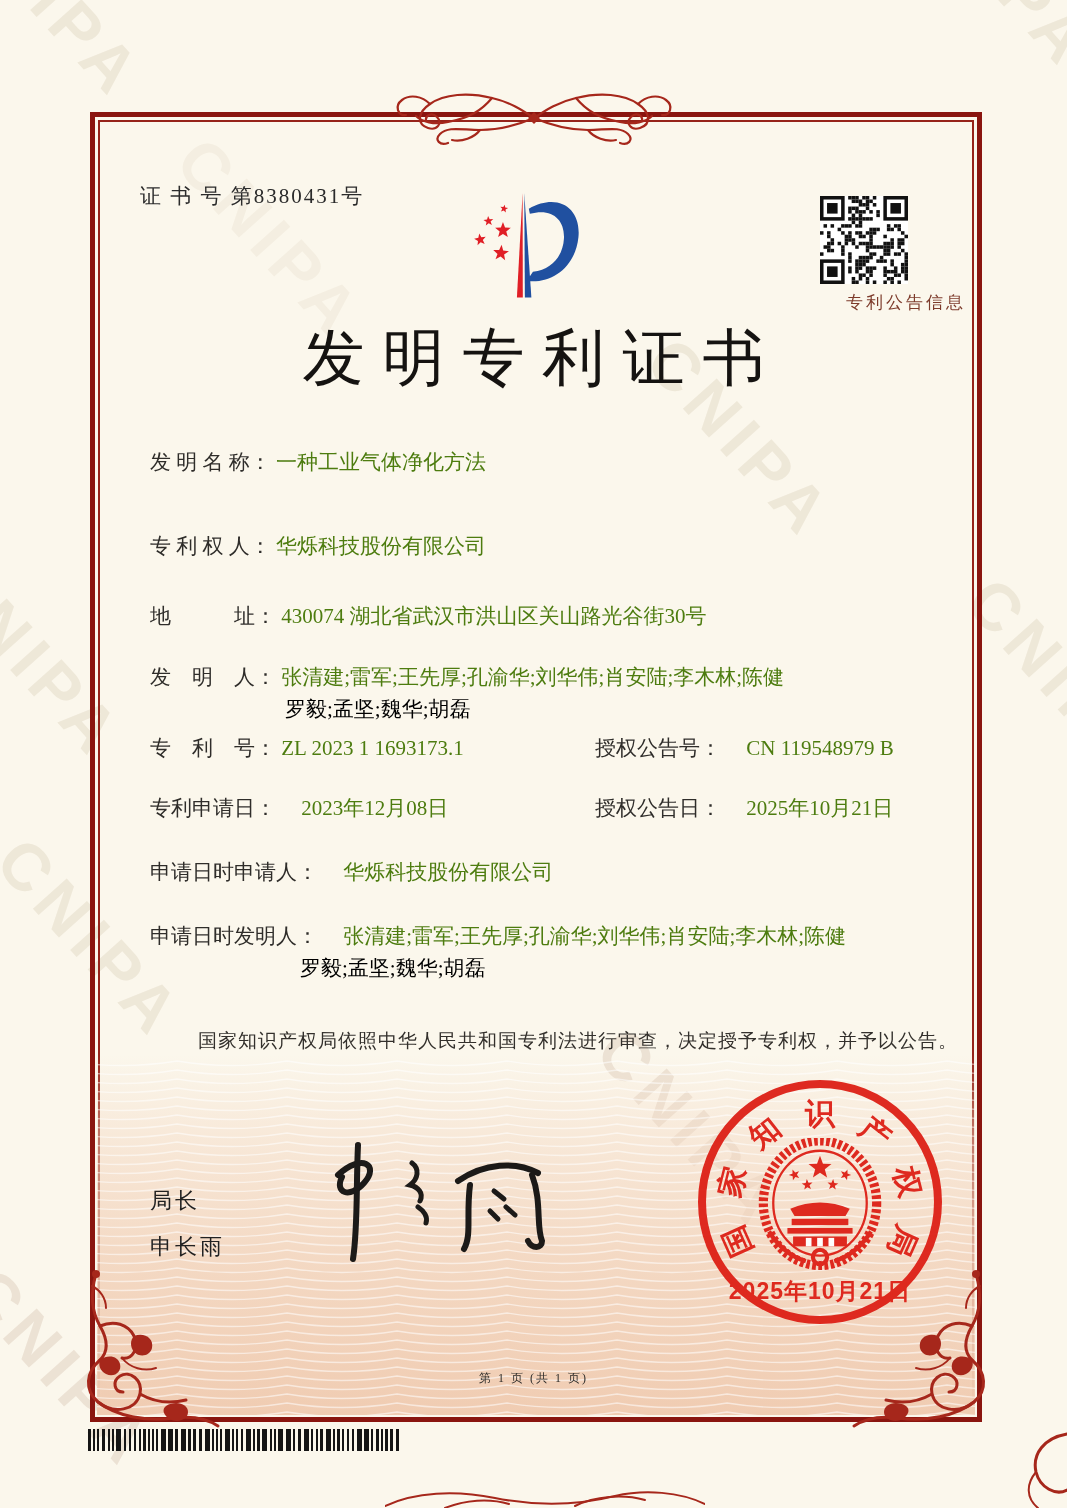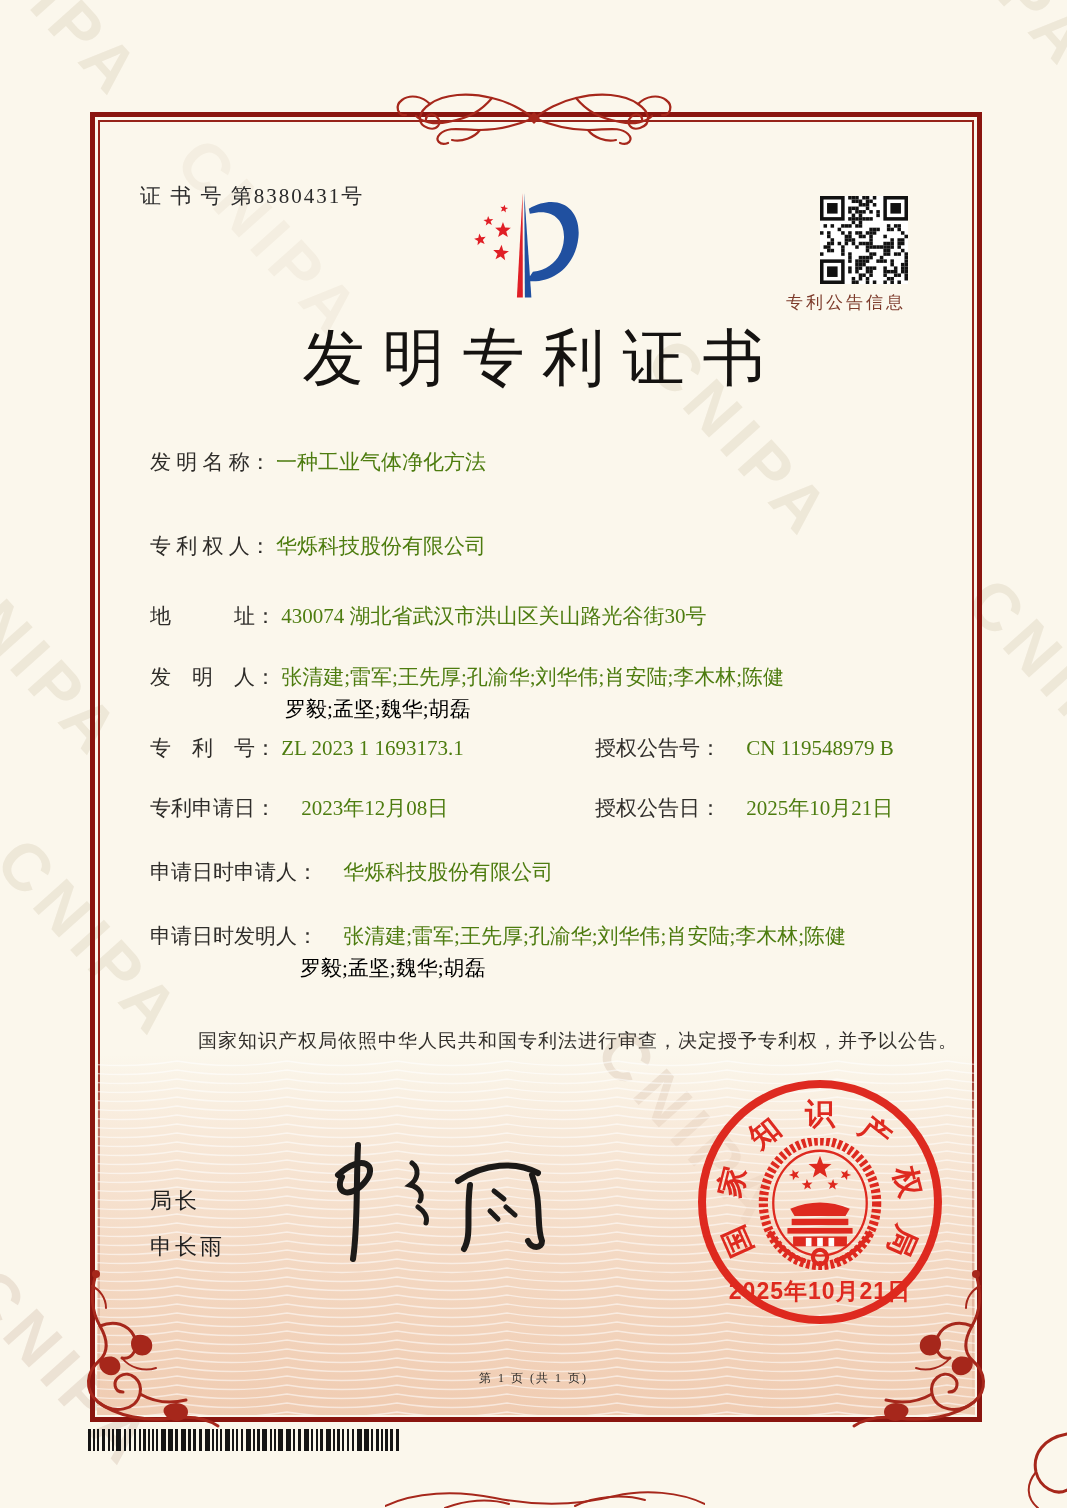--- a/index.html
+++ b/index.html
@@ -29,21 +29,21 @@
     background:linear-gradient(to bottom,
       rgba(244,216,194,0) 0%,rgba(244,216,194,0.45) 22%,
       rgba(242,210,186,0.8) 55%, #f0ccb2 100%);
   }
   .guilloche svg{position:absolute;left:0;top:0;}
   
   .cert-no{position:absolute;left:140px;top:182px;font-size:21px;letter-spacing:2px;color:#2b2b2b;}
   .logo{position:absolute;left:455px;top:188px;}
   .qr{position:absolute;left:820px;top:196px;width:88px;height:88px;background:#fff;}
   .qr svg{display:block;}
-  .qr-label{position:absolute;left:786px;top:291px;width:180px;text-align:left;
+  .qr-label{position:absolute;left:786px;top:291px;width:180px;text-align:right;
     font-size:17px;letter-spacing:3px;color:#7d3b2b;}
   .title{
     position:absolute;left:0;top:316px;width:1067px;text-align:center;
     font-size:62px;font-weight:400;letter-spacing:18px;color:#151311;text-indent:18px;
   }
   
   .row{position:absolute;font-size:21px;color:#2f2d2a;white-space:nowrap;}
   .row .lbl{display:inline-block;}
   .row .val{color:#4d7c0f;}
   .lbl-long{margin-right:20px;}

